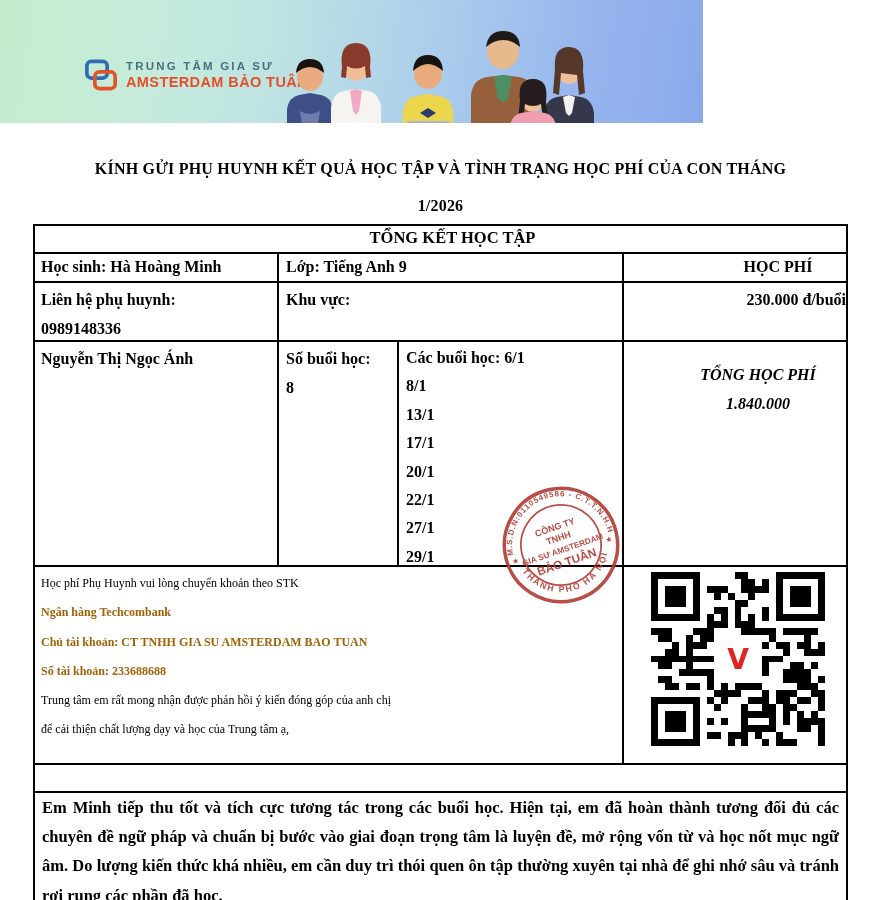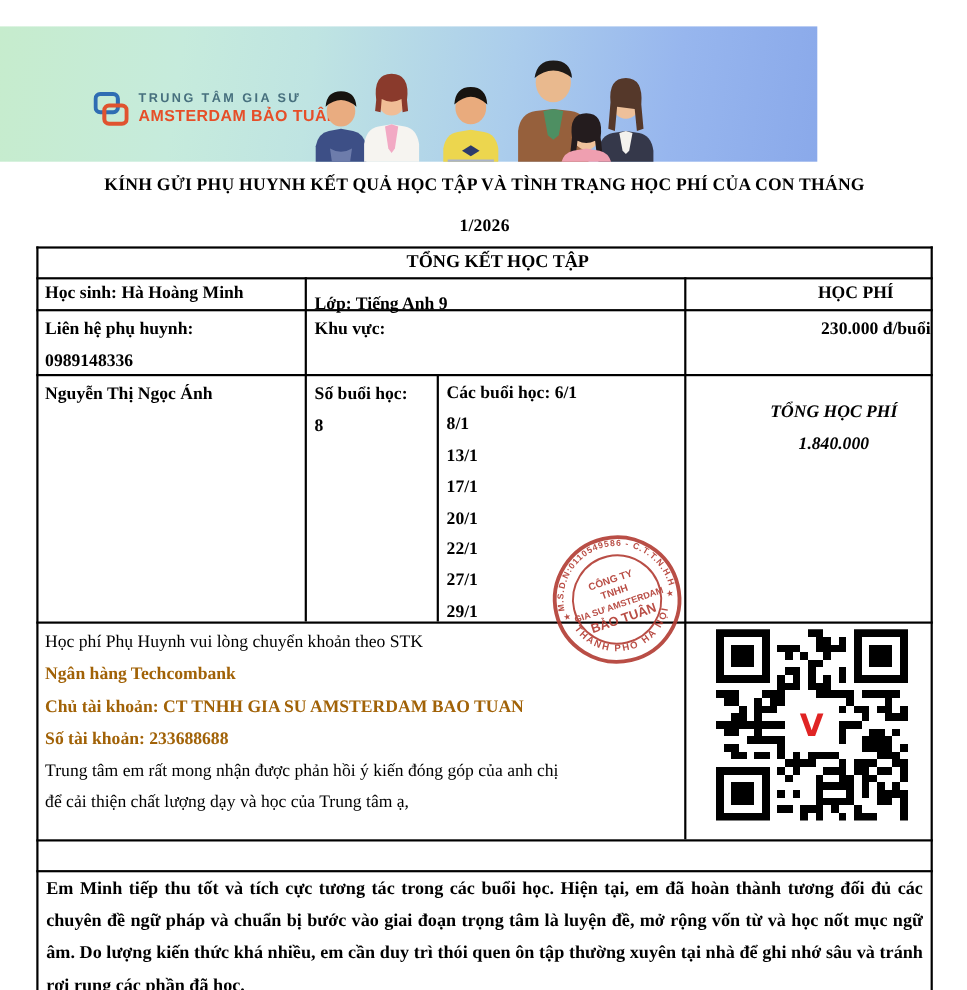--- a/index.html
+++ b/index.html
@@ -2,24 +2,23 @@
 <html><head>
 <meta charset="utf-8">
 <style>
   html,body{margin:0;padding:0;}
   body{
     width:879px;height:900px;position:relative;overflow:hidden;
     background:#ffffff;font-family:"Liberation Serif",serif;color:#000;
   }
   
   .banner{
-    position:absolute;left:0;top:24px;width:703px;height:123px;
+    position:absolute;left:0;top:0;width:703px;height:123px;
     background:linear-gradient(98deg,#c6eccd 0%,#c6ebdc 22%,#bfe4e2 38%,#abcdec 62%,#97b6ee 82%,#8aa9ea 100%);
     overflow:hidden;
-    padding-left:40px;
   }
   .logo{position:absolute;left:85px;top:58px;display:flex;align-items:flex-start;gap:9px;}
   .logo-text{font-family:"Liberation Sans",sans-serif;line-height:1.05;padding-top:2px;}
   .logo-l1{font-size:11.5px;letter-spacing:2.2px;color:#47707e;font-weight:600;}
   .logo-l2{font-size:14.5px;letter-spacing:.4px;color:#e64e28;font-weight:800;margin-top:3px;}
   .people{position:absolute;left:270px;top:25px;}
   
   .doc-title{position:absolute;left:33px;width:815px;text-align:center;font-weight:700;font-size:16px;letter-spacing:.2px;}
   .doc-title.l1{top:160px;}
   .doc-title.l2{top:197px;}
@@ -27,21 +26,21 @@
   .tbl{position:absolute;left:33px;top:224px;width:815px;height:676px;}
   .hline,.vline{position:absolute;background:#000;}
   .hline{height:2px;left:0;width:815px;}
   .vline{width:2px;}
   .cell{position:absolute;font-weight:700;font-size:16px;line-height:29px;}
   .center{text-align:center;}
   .sect-head{left:0;width:815px;top:0;height:28px;line-height:28px;font-size:16.5px;padding-left:12px;}
   .dates div{line-height:28.4px;}
   .reg{font-weight:400;}
   .blue{color:#a16207;font-weight:700;}
-  .pay-cell{left:8px;top:345px;width:575px;line-height:29.3px;font-size:16px;}
+  .pay-cell{left:8px;top:345px;width:575px;line-height:29.3px;font-size:12px;}
   .comment-head{left:0;width:815px;top:539px;height:28px;line-height:30px;font-size:16.5px;}
   .comment-body{left:9px;top:569px;width:797px;text-align:justify;font-size:16.5px;line-height:29.2px;}
   
   .qr-wrap{position:absolute;left:617px;top:348px;width:176px;height:174px;z-index:2;}
   .qr-wrap svg{width:100%;height:100%;}
   .qr-logo{
     position:absolute;left:50%;top:50%;width:40px;height:40px;margin:-20px 0 0 -20px;
     background:#fff;border-radius:6px;display:flex;align-items:center;justify-content:center;
     font-family:"DejaVu Sans",sans-serif;font-weight:900;font-size:28px;color:#e02424;
   }
@@ -111,21 +110,21 @@
   <div class="hline" style="top:567px;"></div>
   <div class="vline" style="left:0;top:0;height:676px;"></div>
   <div class="vline" style="left:813px;top:0;height:676px;"></div>
   <div class="vline" style="left:244px;top:28px;height:313px;"></div>
   <div class="vline" style="left:364px;top:116px;height:225px;"></div>
   <div class="vline" style="left:589px;top:28px;height:511px;"></div>
 
   <div class="cell sect-head center">TỔNG KẾT HỌC TẬP</div>
 
   <div class="cell" style="left:8px;top:28px;width:232px;">Học sinh: Hà Hoàng Minh</div>
-  <div class="cell" style="left:253px;top:28px;width:330px;margin-top:10px;">Lớp: Tiếng Anh 9</div>
+  <div class="cell" style="left:253px;top:28px;width:330px;">Lớp: Tiếng Anh 9</div>
   <div class="cell center" style="left:589px;top:28px;width:224px;padding-left:44px;">HỌC PHÍ</div>
 
   <div class="cell" style="left:8px;top:61px;width:232px;">
     <div>Liên hệ phụ huynh:</div>
     <div>0989148336</div>
   </div>
   <div class="cell" style="left:253px;top:61px;width:330px;">Khu vực:</div>
   <div class="cell center" style="left:589px;top:61px;width:224px;text-align:right;">230.000 đ/buổi</div>
 
   <div class="cell" style="left:8px;top:120px;width:232px;">

